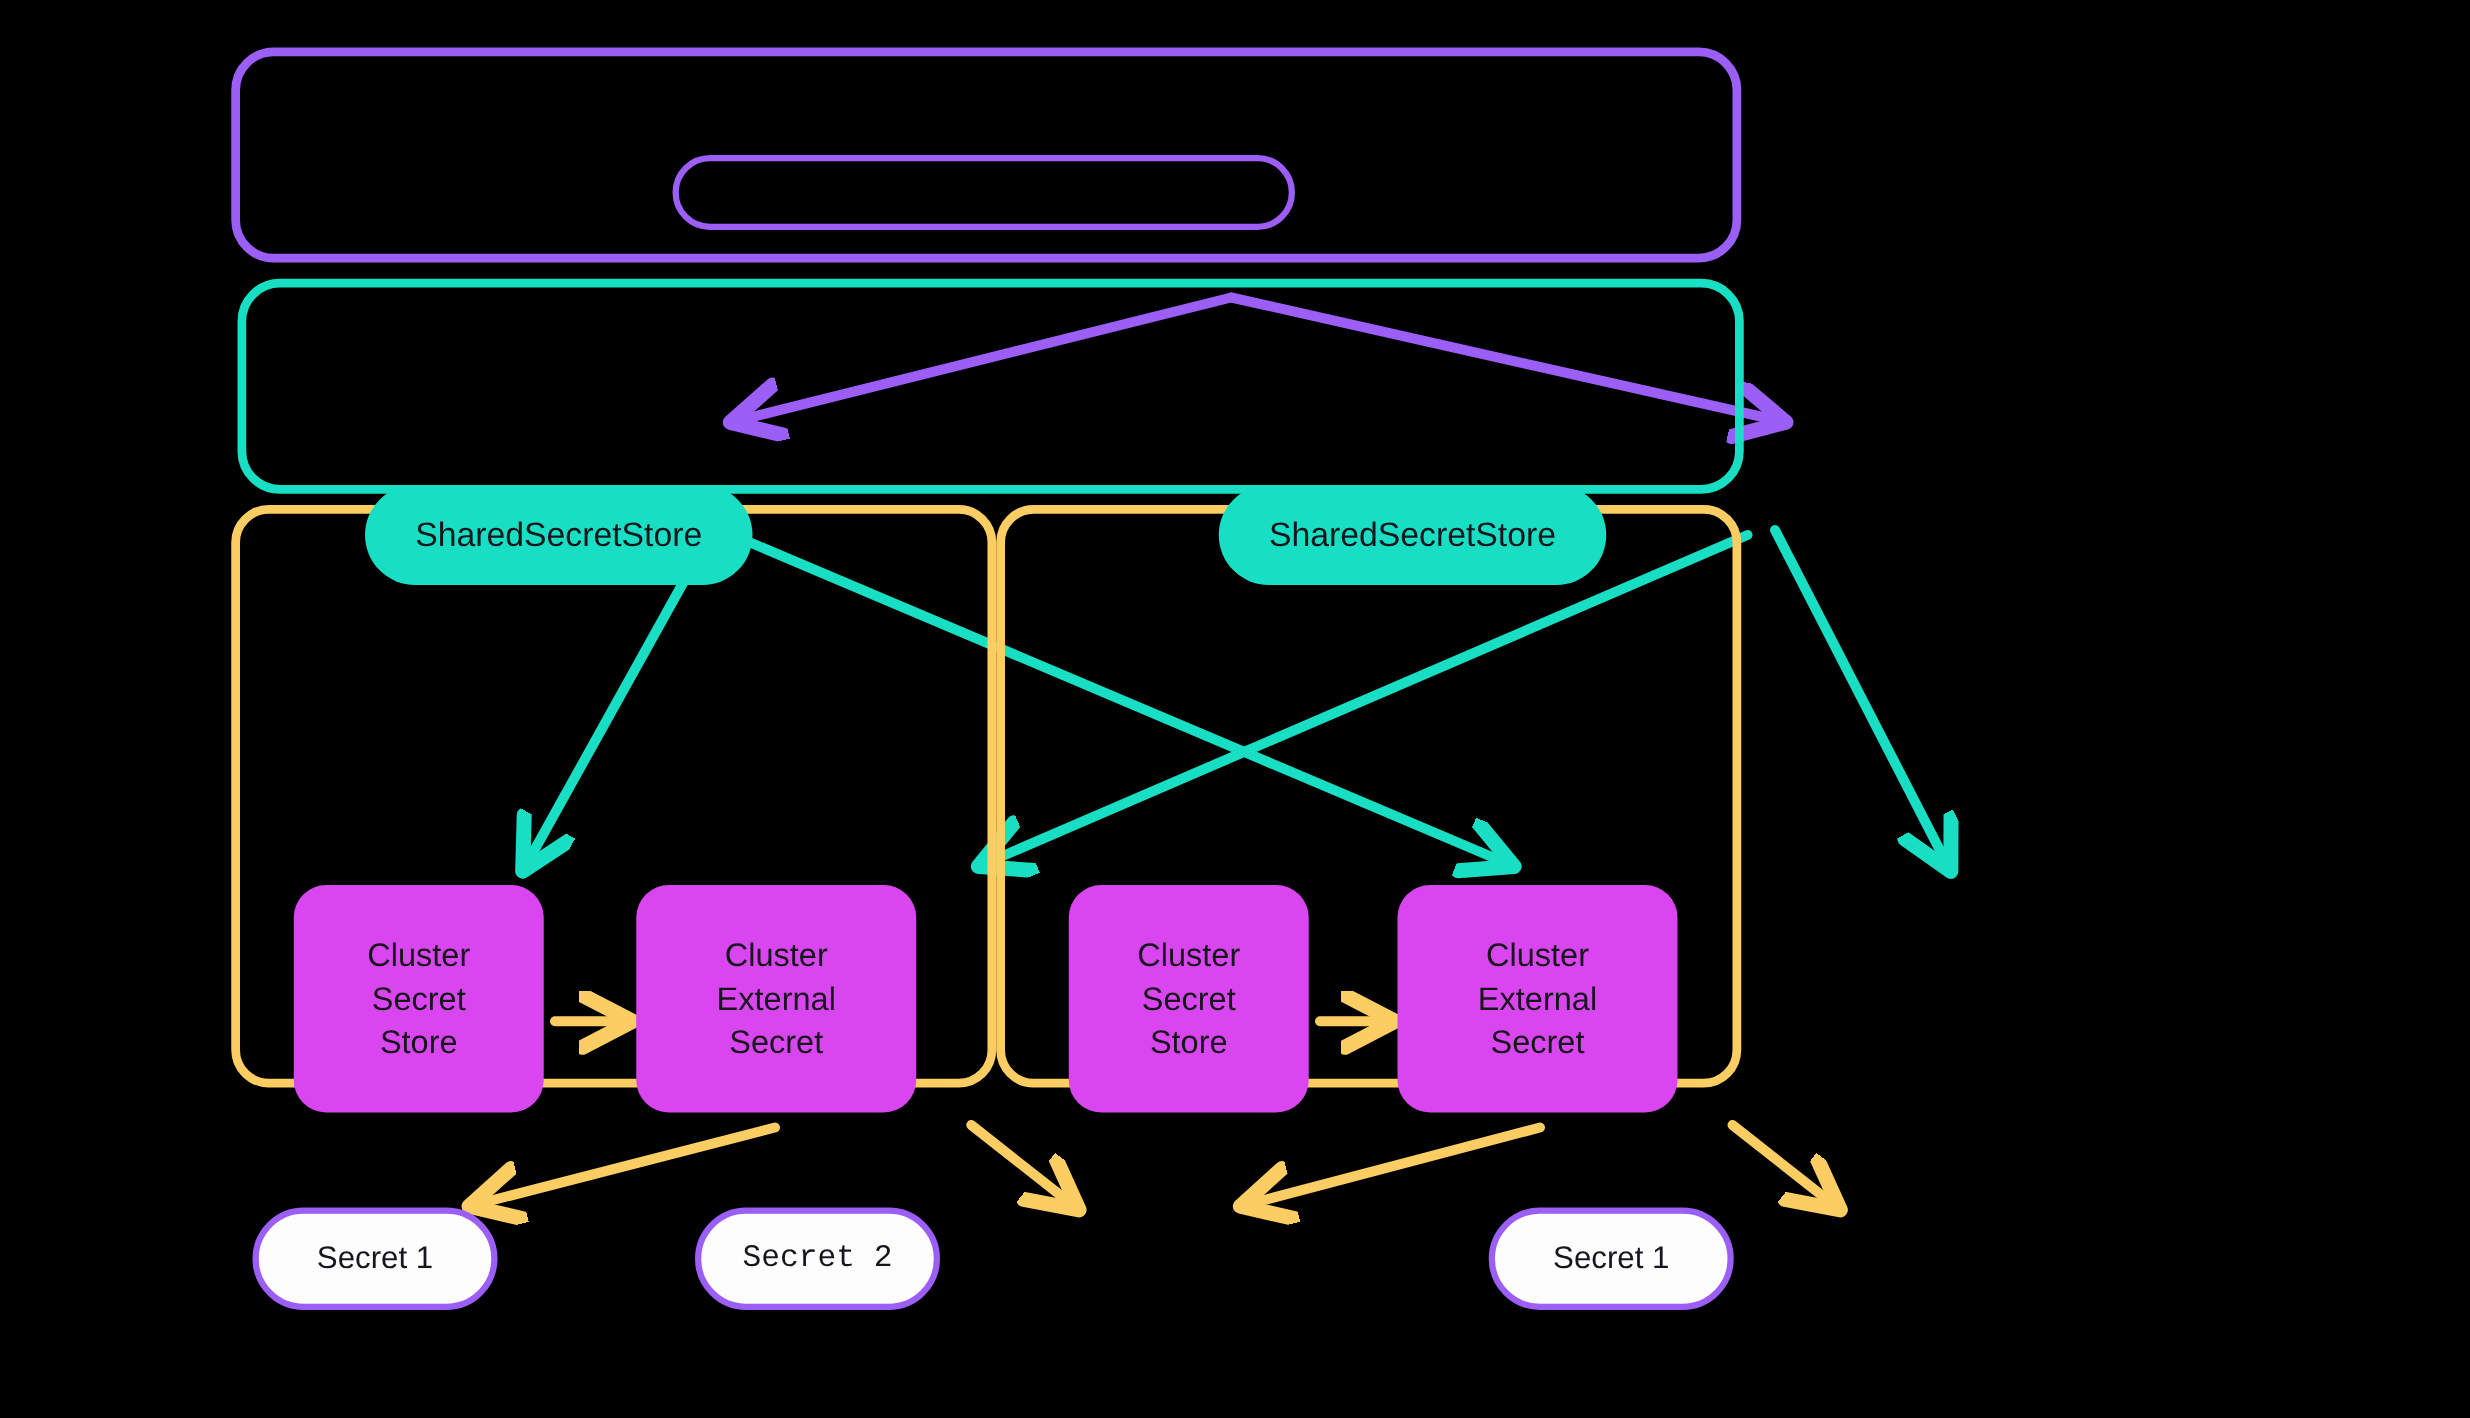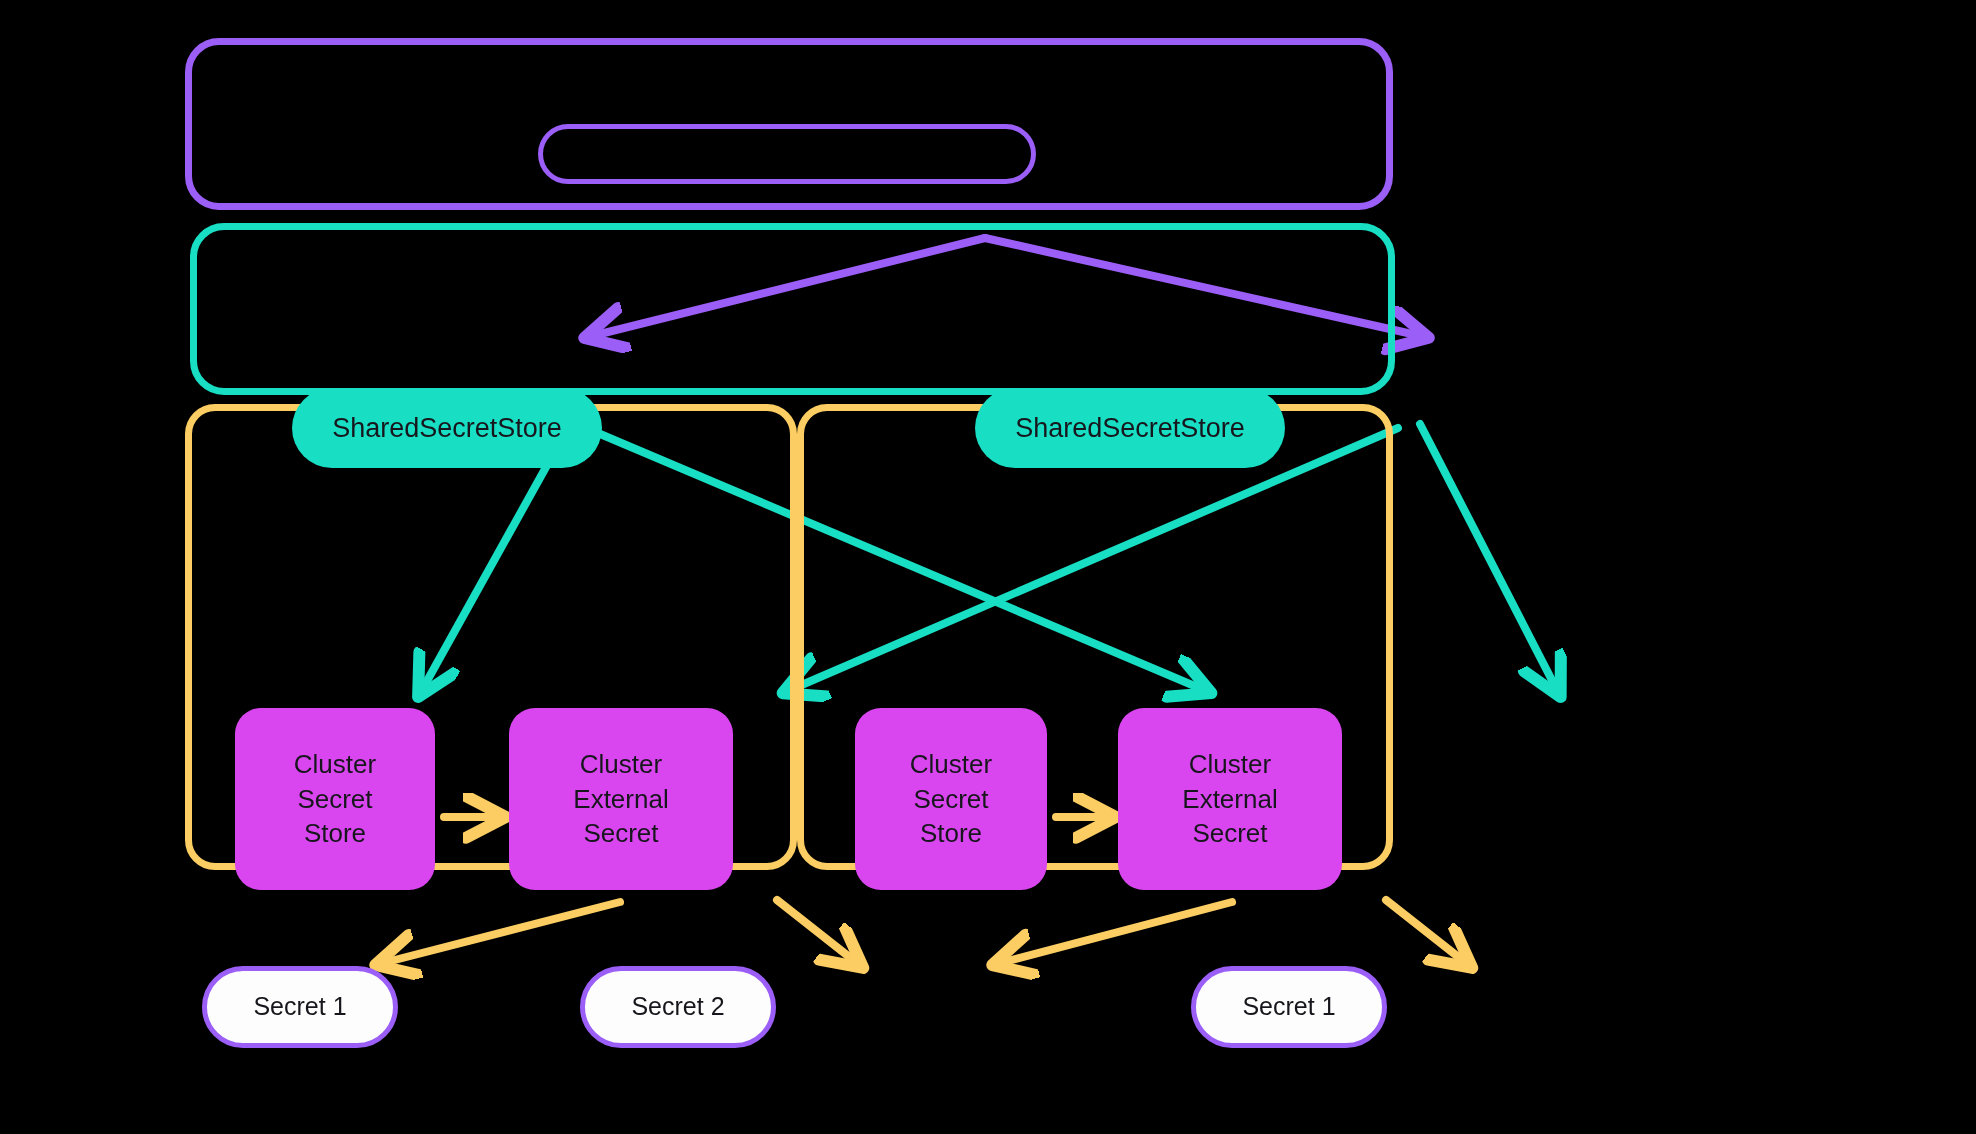--- a/index.html
+++ b/index.html
@@ -105,21 +105,21 @@
 
   .node.secret-pill {
     width: 196px; height: 82px;
     background: #fdfdfd;
     border: 5px solid #9b5ef7;
     border-radius: 41px;
     font-size: 25px;
     top: 966px;
   }
   .node.secret-pill.p1 { left: 202px; }
-  .node.secret-pill.p2 { left: 580px; }
+  .node.secret-pill.p2 { left: 556px; font-family: Liberation Mono, monospace; }
   .node.secret-pill.p3 { left: 815px; }
   .node.secret-pill.p4 { left: 1191px; }
 
   .node .lbl { display: block; }
 </style>
 </head>
 <body>
 
 <div id="stage">
 

